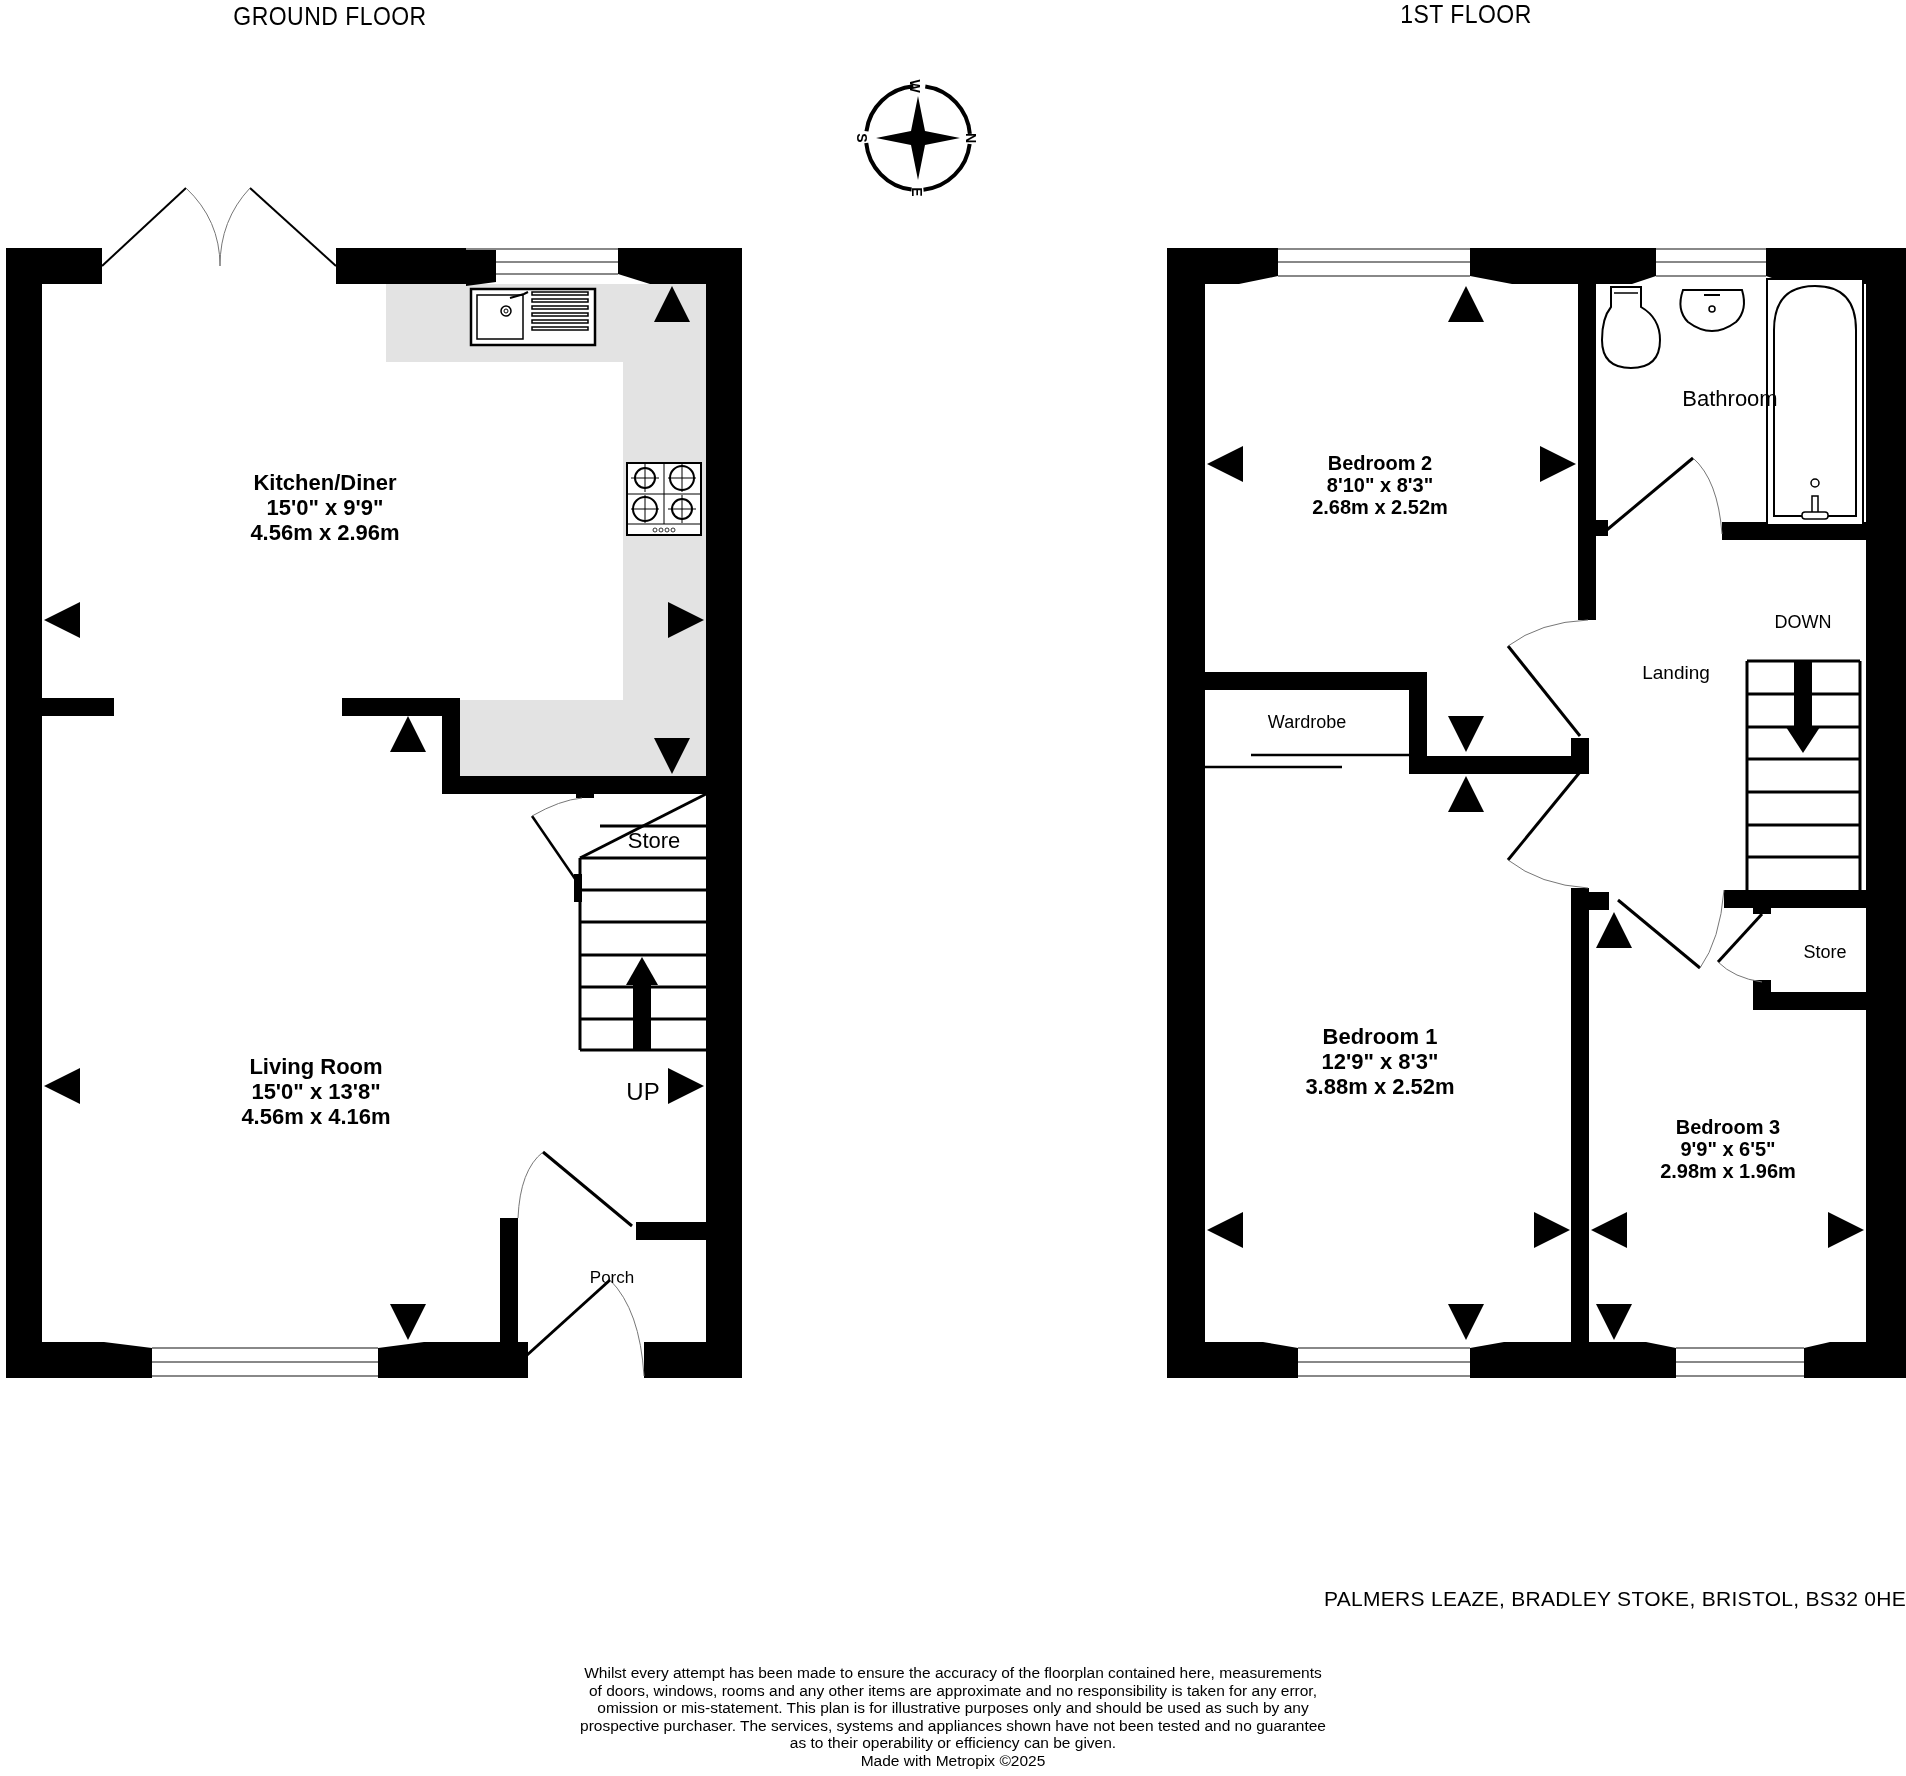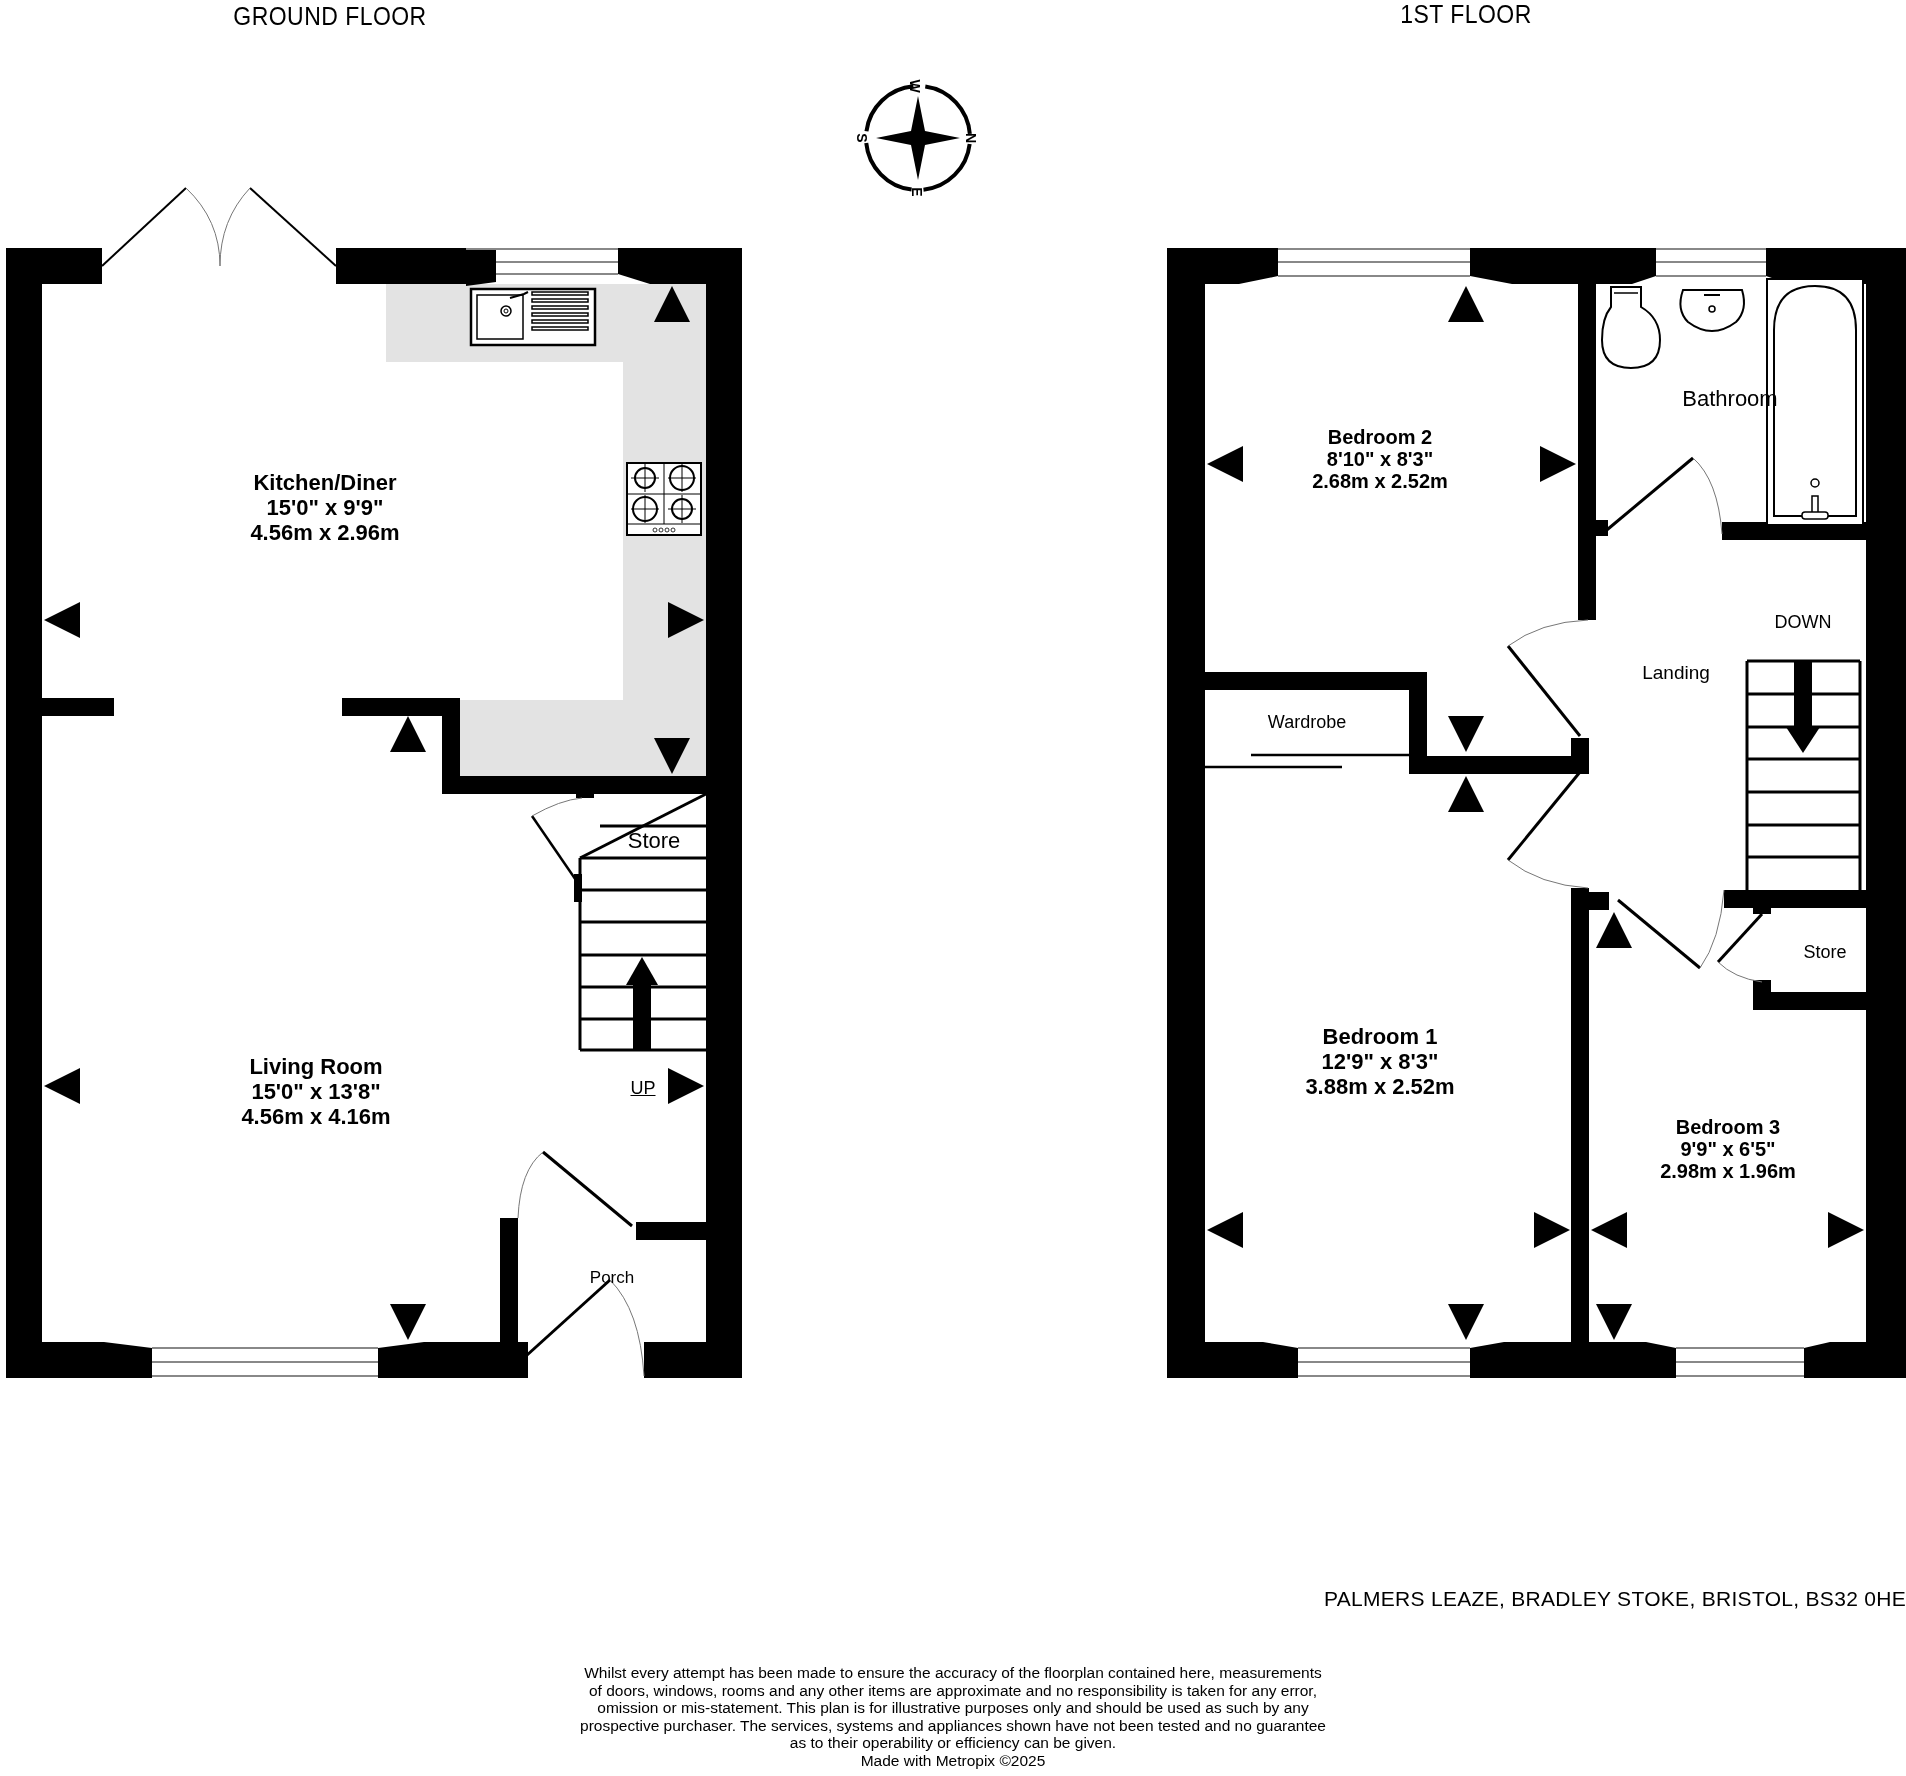--- a/index.html
+++ b/index.html
@@ -315,23 +315,23 @@
   <div class="dims">15'0"  x 9'9"</div>
   <div class="dims">4.56m  x 2.96m</div>
 </div>
 <div class="room-label" style="left:316px; top:1026px;margin-top:28px;">
   <div>Living Room</div>
   <div class="dims">15'0"  x 13'8"</div>
   <div class="dims">4.56m  x 4.16m</div>
 </div>
 <div class="bold-label" style="left:654px; top:828px; font-size:22px;">Store</div>
 <div class="bold-label" style="left:612px; top:1268px; font-size:17px;">Porch</div>
-<div class="plain-label" style="left:643px; top:1078px; font-size:18px;text-decoration:underline;">UP</div>
-
-<div class="room-label" style="left:1380px; top:426px; font-size:20px; line-height:22px;">
+<div class="plain-label" style="left:643px; top:1078px; font-size:24px;">UP</div>
+
+<div class="room-label" style="left:1380px; top:452px; font-size:20px; line-height:22px;">
   <div>Bedroom 2</div>
   <div class="dims">8'10"  x 8'3"</div>
   <div class="dims">2.68m  x 2.52m</div>
 </div>
 <div class="bold-label" style="left:1730px; top:386px; font-size:22px;">Bathroom</div>
 <div class="bold-label" style="left:1676px; top:662px; font-size:19px;">Landing</div>
 <div class="plain-label" style="left:1803px; top:612px; font-size:18px;">DOWN</div>
 <div class="bold-label" style="left:1307px; top:712px; font-size:18px;">Wardrobe</div>
 <div class="room-label" style="left:1380px; top:1024px;">
   <div>Bedroom 1</div>

